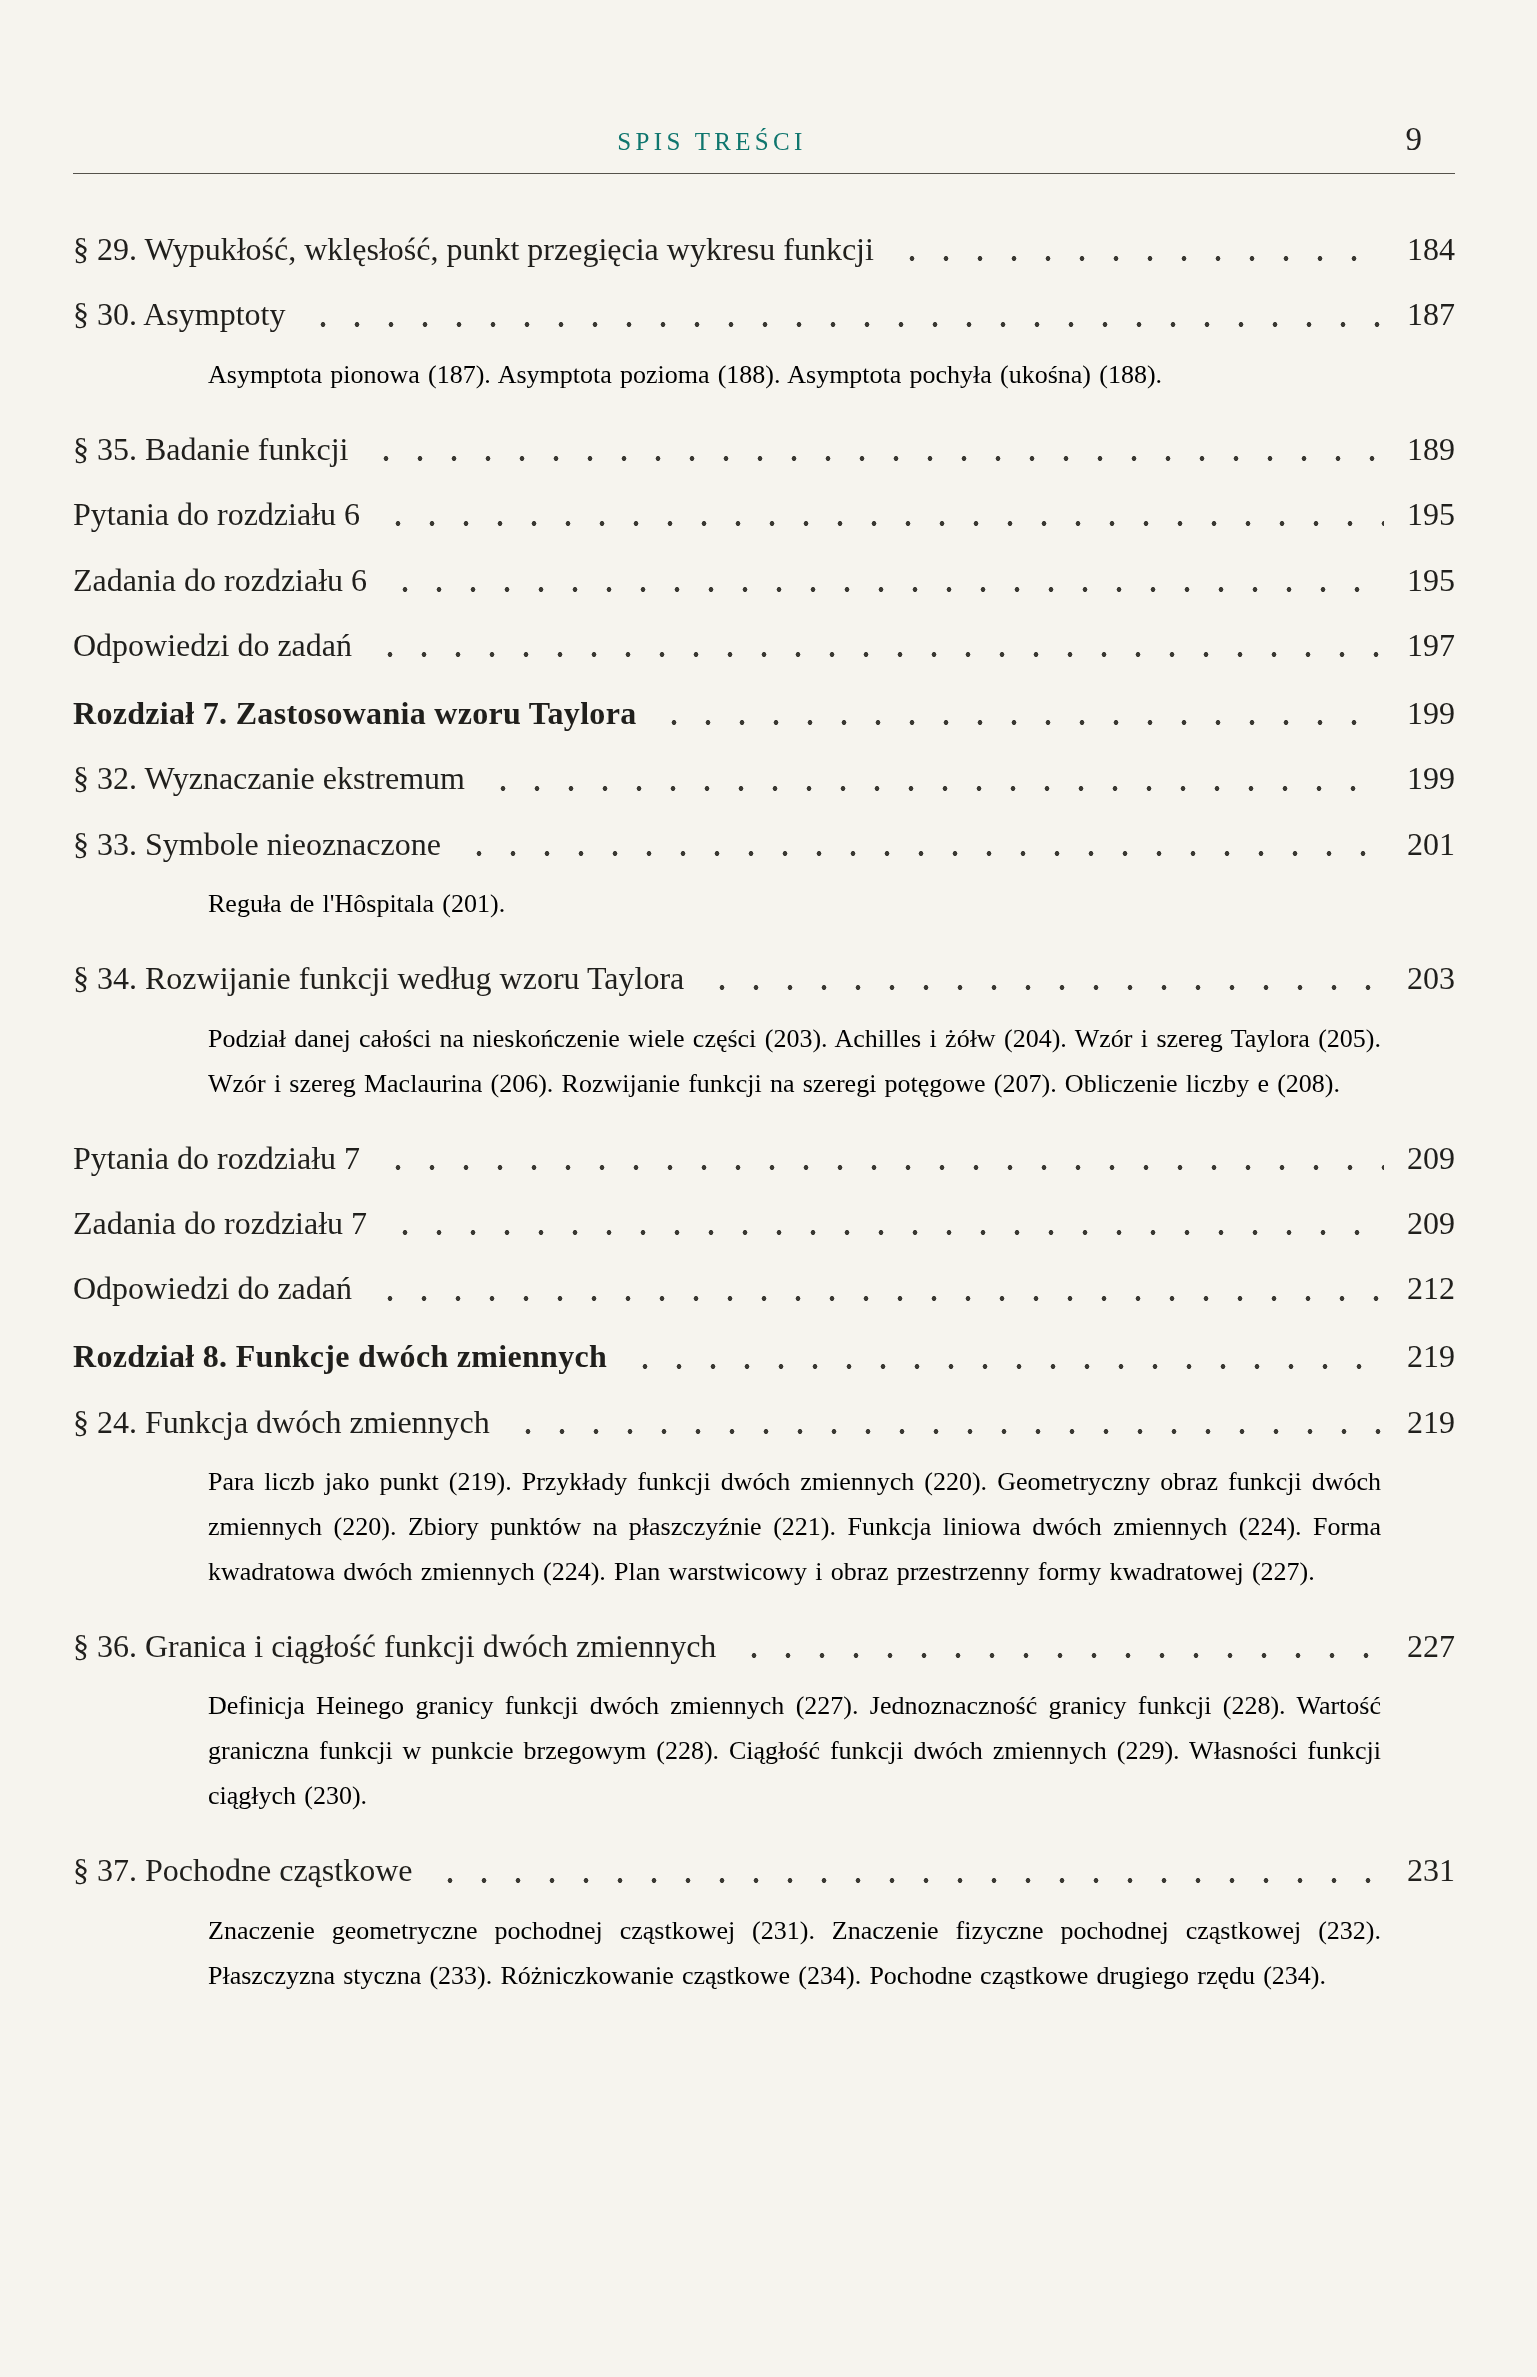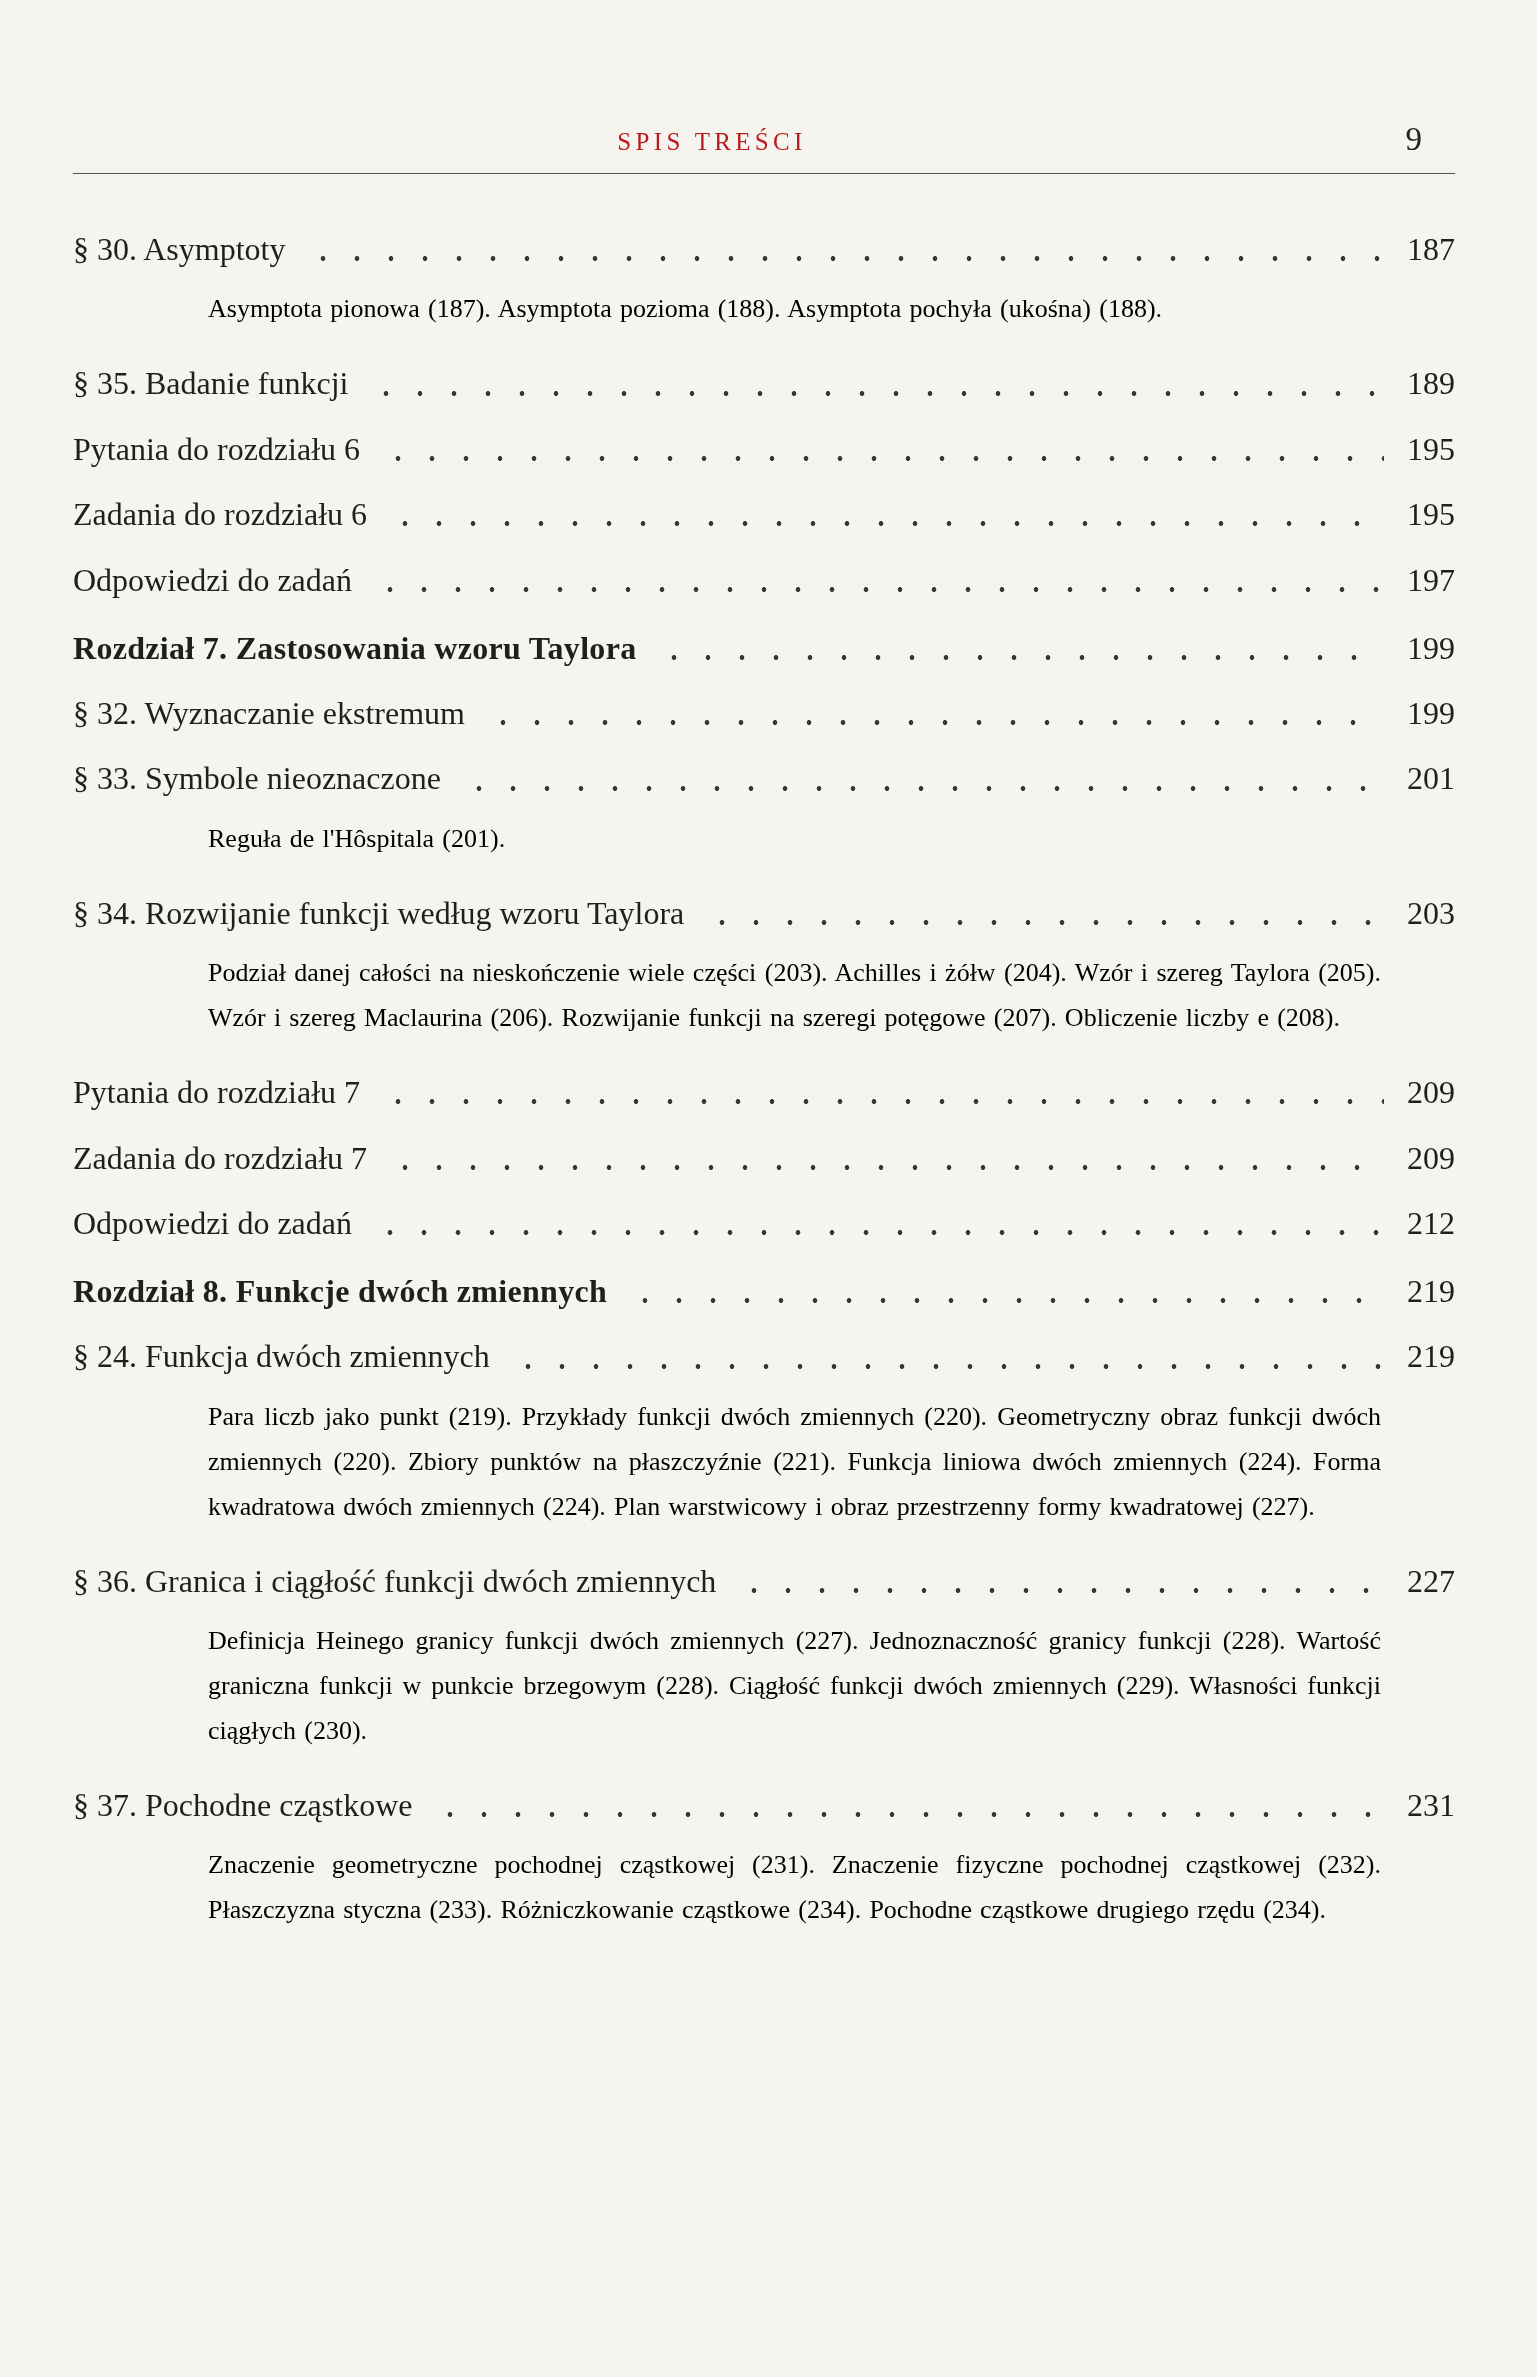--- a/index.html
+++ b/index.html
@@ -27,21 +27,21 @@
     position: relative;
     height: 45px;
   }
   .running-head .title {
     position: absolute;
     left: 0;
     right: 104px;
     text-align: center;
     font-size: 25px;
     letter-spacing: 4.3px;
-    color: #b91c1c;
+    color: #0f766e;
     font-weight: normal;
   }
   .running-head .folio {
     position: absolute;
     right: 33px;
     top: -7px;
     font-size: 33px;
     color: #232220;
   }
   .head-rule {
@@ -101,20 +101,25 @@
 
   <div class="running-head">
     <div class="title">SPIS TREŚCI</div>
     <div class="folio">9</div>
   </div>
 
   <hr class="head-rule">
 
   <div class="toc-list">
       <div class="row">
+        <span class="label">§ 29. Wypukłość, wklęsłość, punkt przegięcia wykresu funkcji</span>
+        <span class="leader"></span>
+        <span class="page-num">184</span>
+      </div>
+      <div class="row">
         <span class="label">§ 30. Asymptoty</span>
         <span class="leader"></span>
         <span class="page-num">187</span>
       </div>
       <p class="note">Asymptota pionowa (187). Asymptota pozioma (188). Asymptota pochyła (ukośna) (188).</p>
       <div class="row">
         <span class="label">§ 35. Badanie funkcji</span>
         <span class="leader"></span>
         <span class="page-num">189</span>
       </div>

